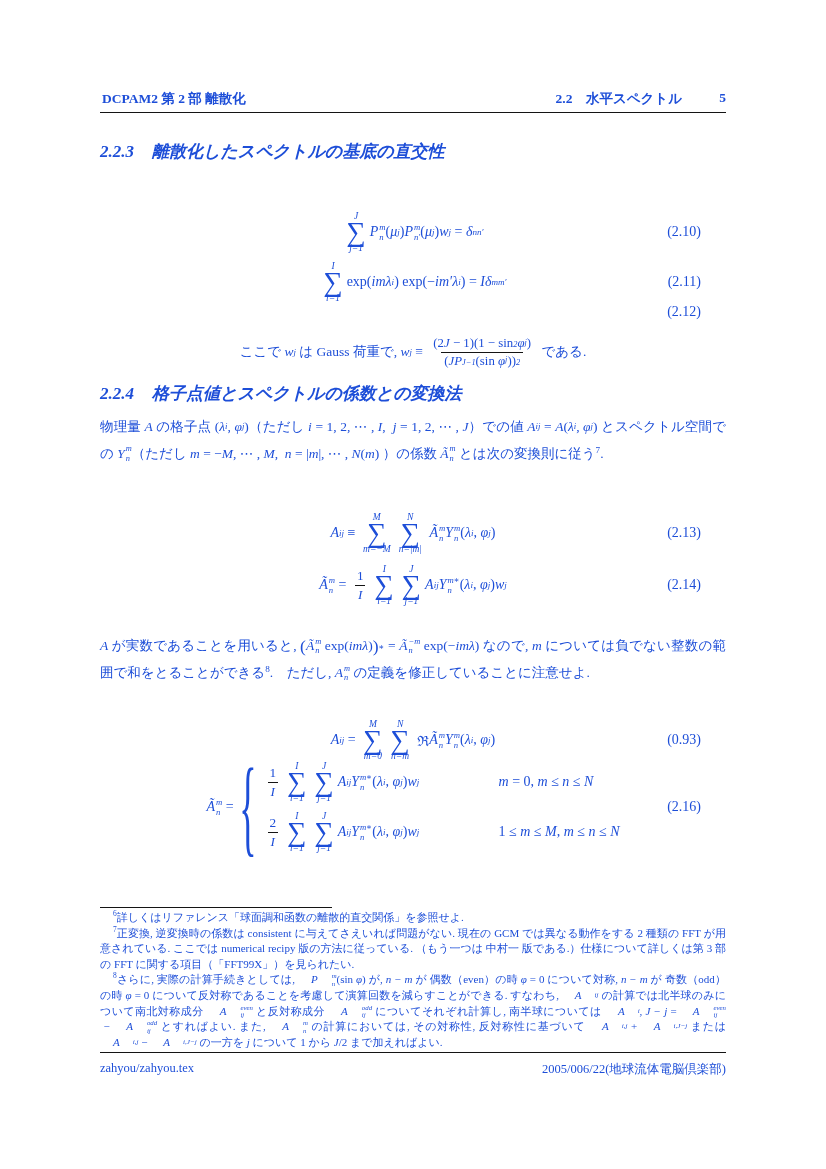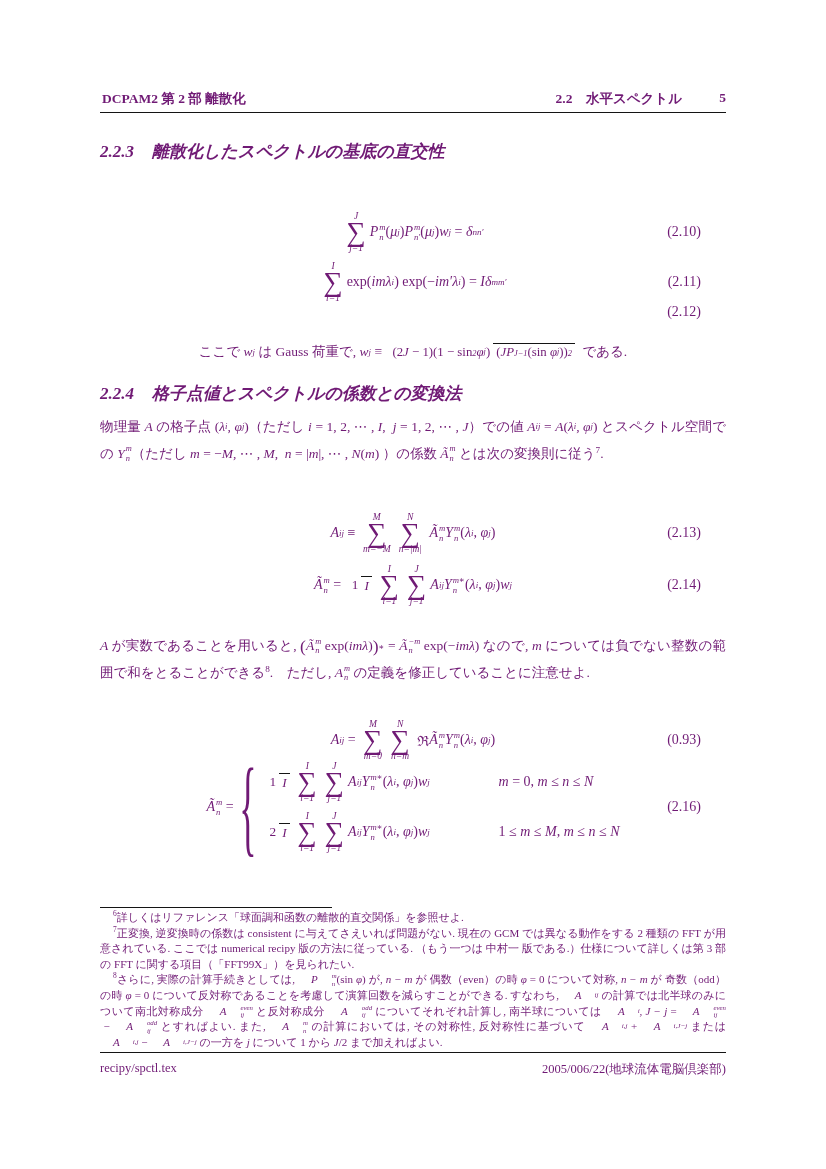--- a/index.html
+++ b/index.html
@@ -1,17 +1,17 @@
 <!DOCTYPE html>
 <html><head>
 <meta charset="utf-8">
 <style>
   html,body{margin:0;padding:0;background:#ffffff;}
   .page{position:relative;width:826px;height:1169px;background:#fff;overflow:hidden;
-        font-family:"Liberation Serif","DejaVu Serif",serif;color:#701a75;}
+        font-family:"Liberation Serif","DejaVu Serif",serif;color:#1d4ed8;}
   
   .header{position:absolute;left:100px;top:90px;width:626px;height:22px;
           border-bottom:1px solid #141414;font-size:13.5px;font-weight:bold;}
   .hleft{position:absolute;left:2px;top:0;}
   .hright{position:absolute;right:44px;top:0;}
   .hpage{position:absolute;right:0;top:0;}
   
   .sec{position:absolute;left:100px;width:626px;margin:0;font-size:17px;font-weight:bold;font-style:italic;}
   .secnum{margin-right:18px;}
   
@@ -30,21 +30,21 @@
   .rm{font-style:normal;white-space:pre;}
   .it{font-style:italic;white-space:pre;}
   .cjk{font-style:normal;white-space:pre-wrap;}
   .vwrap{display:inline-flex;align-items:center;white-space:pre;}
   .scr{display:inline-flex;flex-direction:column;align-items:flex-start;
        font-size:0.62em;line-height:1.15;margin-left:1px;}
   .s1{font-size:0.65em;}
   .sum{display:inline-flex;flex-direction:column;align-items:center;margin:0 4px;text-align:center;}
   .sigma{font-size:27px;line-height:22px;font-style:normal;}
   .lim{font-size:9.5px;line-height:10px;font-style:italic;white-space:pre;}
-  .frac{display:inline-flex;flex-direction:row;align-items:center;margin:0 4px;
+  .frac{display:inline-flex;flex-direction:column;align-items:center;margin:0 4px;
         vertical-align:middle;text-align:center;font-size:0.95em;}
   .fnum,.fden{line-height:1.3;padding:0 3px;white-space:pre;}
   .fden{border-top:1px solid #141414;}
   .bigp{font-style:normal;font-size:1.3em;vertical-align:-0.1em;}
   .fnm{font-size:0.68em;line-height:0;}
   .cases{display:inline-flex;align-items:center;}
   .brace{display:inline-block;font-size:36px;line-height:1;transform:scaleY(3.0);
          transform-origin:50% 50%;margin:0 6px 0 2px;font-style:normal;}
   .crows{display:inline-flex;flex-direction:column;gap:8px;}
   .crow{display:flex;align-items:center;}
@@ -122,17 +122,17 @@
 
   <div class="fnrule"></div>
 
   <div class="footnotes">
     <p class="fnp"><sup class="fnm">6</sup><span class="cjk">詳しくはリファレンス「球面調和函数の離散的直交関係」を参照せよ.</span></p>
     <p class="fnp"><sup class="fnm">7</sup><span class="cjk">正変換, 逆変換時の係数は consistent に与えてさえいれば問題がない. 現在の GCM では異なる動作をする 2 種類の FFT が用意されている. ここでは numerical recipy 版の方法に従っている. （もう一つは 中村一 版である.）仕様について詳しくは第 3 部の FFT に関する項目（「FFT99X」）を見られたい.</span></p>
     <p class="fnp"><sup class="fnm">8</sup><span class="cjk">さらに, 実際の計算手続きとしては, </span><span class="vwrap"><span class="it">P</span><span class="scr"><span class="it">m</span><span class="it">n</span></span></span><span class="rm">(sin </span><span class="it">φ</span><span class="rm">)</span><span class="cjk"> が, </span><span class="it">n − m</span><span class="cjk"> が 偶数（even）の時 </span><span class="it">φ</span><span class="rm"> = 0</span><span class="cjk"> について対称, </span><span class="it">n − m</span><span class="cjk"> が 奇数（odd）の時 </span><span class="it">φ</span><span class="rm"> = 0</span><span class="cjk"> について反対称であることを考慮して演算回数を減らすことができる. すなわち, </span><span class="vwrap"><span class="it">A</span><sub class="it s1">ij</sub></span><span class="cjk"> の計算では北半球のみについて南北対称成分 </span><span class="vwrap"><span class="it">A</span><span class="scr"><span class="it">even</span><span class="it">ij</span></span></span><span class="cjk"> と反対称成分 </span><span class="vwrap"><span class="it">A</span><span class="scr"><span class="it">odd</span><span class="it">ij</span></span></span><span class="cjk"> についてそれぞれ計算し, 南半球については </span><span class="vwrap"><span class="it">A</span><sub class="it s1">i</sub></span><span class="it">, J − j</span><span class="rm"> = </span><span class="vwrap"><span class="it">A</span><span class="scr"><span class="it">even</span><span class="it">ij</span></span></span><span class="rm"> − </span><span class="vwrap"><span class="it">A</span><span class="scr"><span class="it">odd</span><span class="it">ij</span></span></span><span class="cjk"> とすればよい. また, </span><span class="vwrap"><span class="it">A</span><span class="scr"><span class="it">m</span><span class="it">n</span></span></span><span class="cjk"> の計算においては, その対称性, 反対称性に基づいて </span><span class="vwrap"><span class="it">A</span><sub class="it s1">i,j</sub></span><span class="rm"> + </span><span class="vwrap"><span class="it">A</span><sub class="it s1">i,J−j</sub></span><span class="cjk"> または </span><span class="vwrap"><span class="it">A</span><sub class="it s1">i,j</sub></span><span class="rm"> − </span><span class="vwrap"><span class="it">A</span><sub class="it s1">i,J−j</sub></span><span class="cjk"> の一方を </span><span class="it">j</span><span class="cjk"> について 1 から </span><span class="it">J</span><span class="rm">/2</span><span class="cjk"> まで加えればよい.</span></p>
   </div>
 
   <div class="footer">
-    <span>recipy/spctl.tex</span>
+    <span>zahyou/zahyou.tex</span>
     <span>2005/006/22(地球流体電脳倶楽部)</span>
   </div>
 
 </div>
 
 </body></html>

